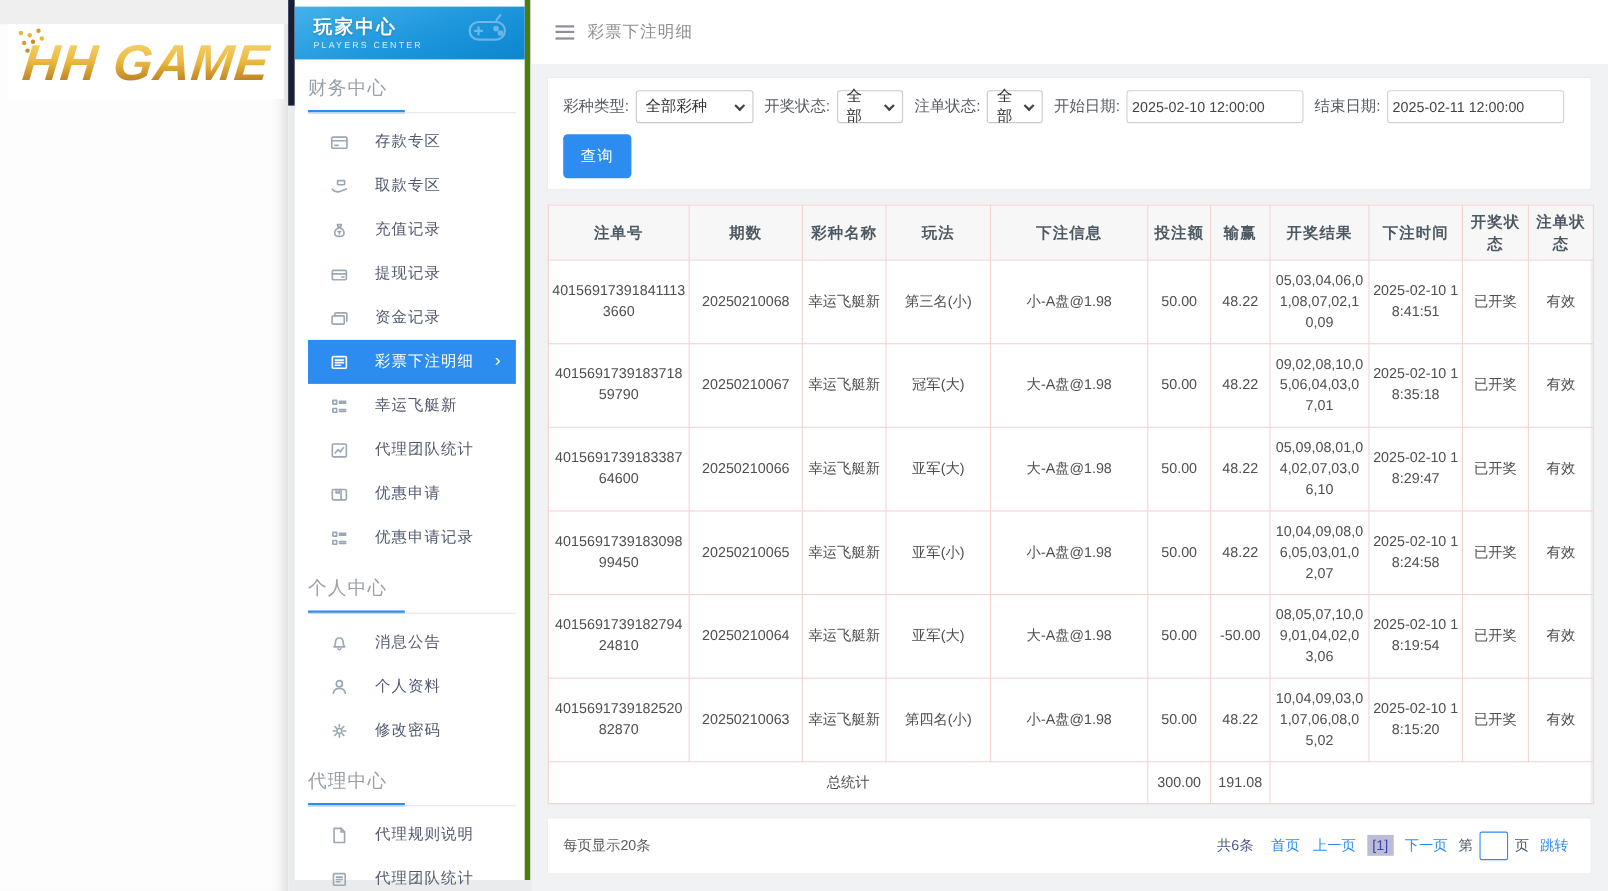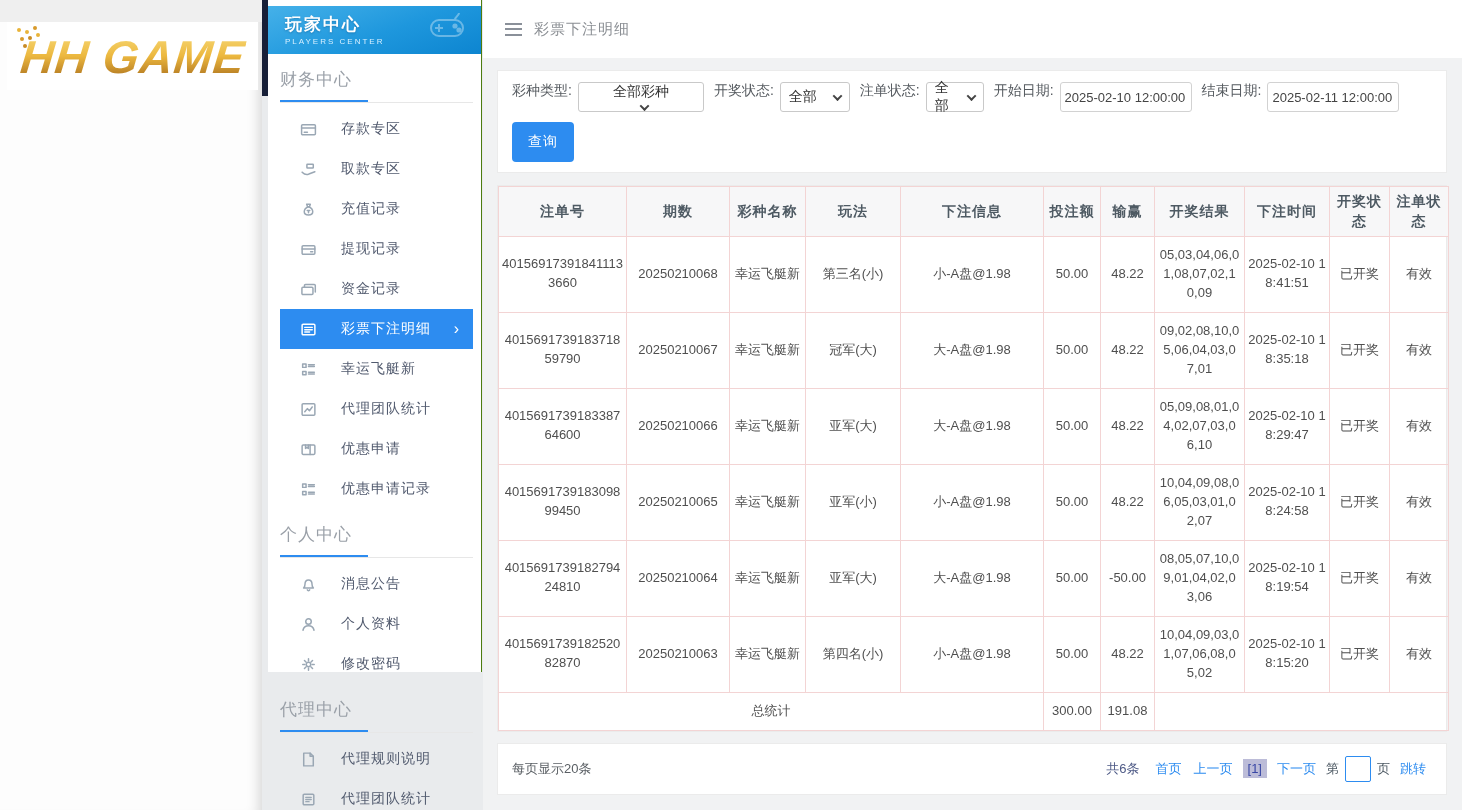--- a/index.html
+++ b/index.html
@@ -14,22 +14,22 @@
   .logo-card { position:absolute; left:7px; top:22px; width:251px; height:68px; background:#ffffff; }
   .logo-text { position:absolute; left:14px; top:8px; font-size:46px; font-weight:bold; font-style:italic;
     letter-spacing:1px; transform:skewX(-6deg); white-space:nowrap;
     background:linear-gradient(180deg,#f9dd7e 0%,#ecb83f 48%,#a06418 100%);
     -webkit-background-clip:text; background-clip:text; color:transparent; }
   .logo-dots { position:absolute; left:10px; top:6px; width:4px; height:4px; border-radius:50%; background:#e9b43a;
     box-shadow: 8px 2px 0 #e9b43a, 16px -2px 0 #d89a2b, 3px 9px 0 #d89a2b, 11px 8px 0 #c98b24, 19px 5px 0 #e9b43a, 6px 16px 0 #c98b24; }
   .dark-strip { position:absolute; left:262px; top:0; width:6px; height:96px; background:#171f38; }
 
   
-  .sidebar { position:absolute; left:268px; top:0; width:214px; height:672px; background:#ffffff;
-    border-right:1px solid #4d7c0f; }
+  .sidebar { position:absolute; left:268px; top:0; width:214px; height:800px; background:#ffffff;
+    border-right:5px solid #4d7c0f; }
   .sidebar-header { position:relative; margin-top:6px; height:48px; overflow:hidden;
     background:linear-gradient(160deg,#45b1e9 0%,#1e97dd 55%,#0d85d0 100%); padding:7px 0 0 17px; }
   .sb-title { color:#ffffff; font-size:17px; font-weight:bold; letter-spacing:2px; text-shadow:0 1px 2px rgba(0,60,110,.35); }
   .sb-sub { color:#d6efff; font-size:8px; letter-spacing:2px; margin-top:1px; }
   .gamepad { position:absolute; right:12px; top:4px; opacity:.35; }
   .gamepad svg { width:44px; height:34px; }
   .section-label { color:#9aa0a8; font-size:17px; padding:14px 0 0 12px; letter-spacing:1px; }
   .section-underline { position:relative; height:3px; margin:9px 8px 6px 12px; }
   .section-underline::after { content:""; position:absolute; left:0; right:0; bottom:0; height:1px; background:#e7e7e7; }
   .section-underline::before { content:""; position:absolute; left:0; top:0; bottom:0; width:88px; background:#2d8cf0; }
@@ -47,29 +47,29 @@
   .topbar { height:58px; background:#ffffff; display:flex; align-items:center; padding-left:22px; }
   .hamburger { width:17px; height:13px; display:inline-block; border-top:2px solid #8a9099;
     border-bottom:2px solid #8a9099; position:relative; cursor:pointer; }
   .hamburger::after { content:""; position:absolute; left:0; right:0; top:50%; margin-top:-1px; height:2px; background:#8a9099; }
   .page-title { font-size:15px; color:#8b8f94; margin-left:12px; letter-spacing:1px; }
   .content { padding:12px 15px 0 14px; }
   .card { background:#ffffff; border:1px solid #ebebeb; }
 
   
   .filter-card { padding:11px 14px 10px 14px; margin-bottom:12px; }
-  .filter-row { display:flex; flex-wrap:nowrap; }
+  .filter-row { display:flex; align-items:center; flex-wrap:nowrap; }
   .f-label { font-size:14px; color:#565b60; margin-right:6px; white-space:nowrap; }
   .select { height:30px; border:1px solid #c9c9c9; border-radius:3px; background:#fff; display:flex;
     align-items:center; padding:0 8px; font-size:14px; color:#333; cursor:pointer; margin-right:10px; }
   .select .sel-text { flex:1; }
   .caret { width:7px; height:7px; border-right:2px solid #444; border-bottom:2px solid #444;
     transform:rotate(45deg) translate(-1px,-1px); margin-left:8px; flex:0 0 7px; }
-  .w-type { width:126px;flex-direction:column; } .w-draw { width:70px; } .w-bet { width:58px; }
-  .date-input { height:30px; width:132px; border:1px solid #d2d2d2; border-radius:3px; font-size:13px;
+  .w-type { width:126px; } .w-draw { width:70px; } .w-bet { width:58px; }
+  .date-input { height:30px; width:161px; border:1px solid #d2d2d2; border-radius:3px; font-size:13px;
     color:#444; padding:0 4px; margin-right:10px; font-family:inherit; }
   .filter-row2 { margin-top:10px; }
   .btn-primary { background:#2d8cf0; color:#fff; border:none; border-radius:4px; height:40px; padding:0 16px;
     font-size:14px; cursor:pointer; font-family:inherit; letter-spacing:1px; }
 
   
   .table-card { margin-bottom:11px; }
   table.bet-table { width:100%; border-collapse:collapse; table-layout:fixed;padding-left:20px; }
   .bet-table th, .bet-table td { border:1px solid #f3d4d4; text-align:center; vertical-align:middle;
     padding:4px 3px; word-break:break-all; line-height:1.45; }

